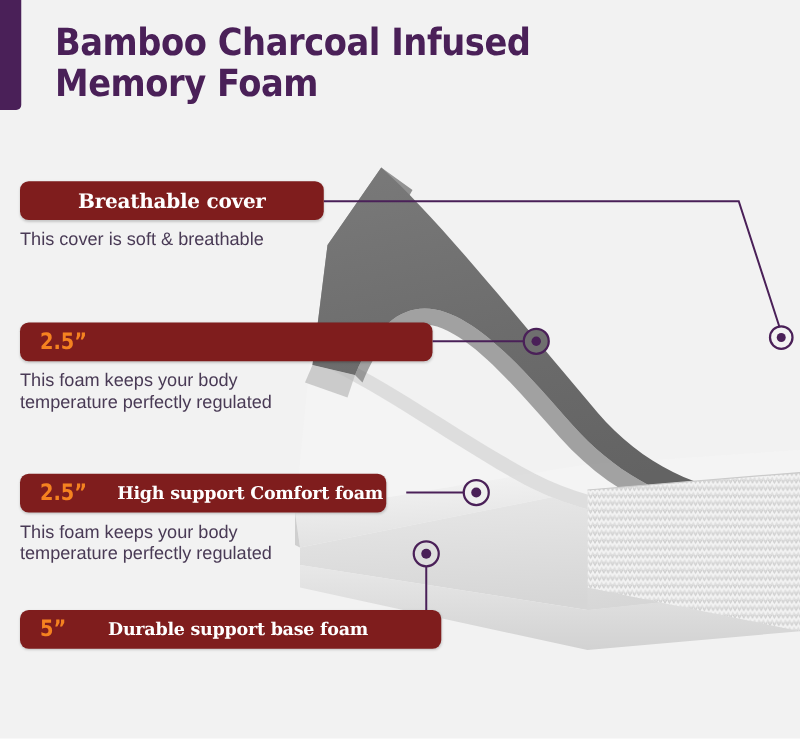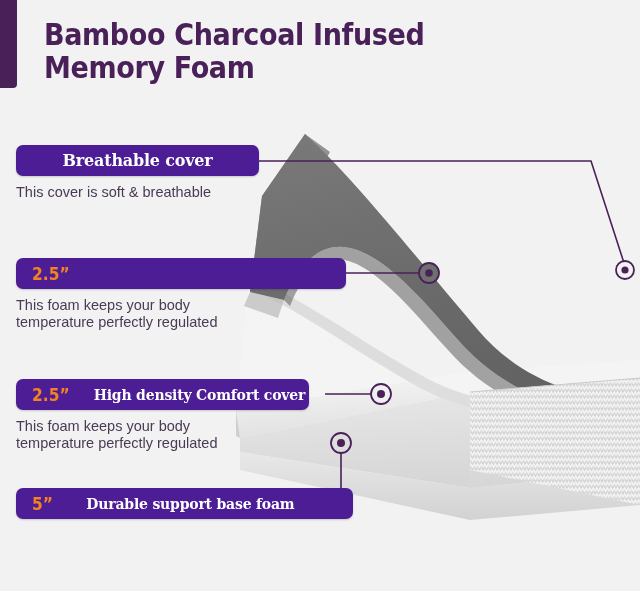--- a/index.html
+++ b/index.html
@@ -53,21 +53,21 @@
   }
 
   
   .callout {
     position: absolute;
   }
   .callout-badge {
     position: relative;
     display: inline-flex;
     align-items: center;
-    background: #4c1d95;
+    background: #7f1d1d;
     border-radius: 7px;
     height: 31px;
     padding: 0 16px;
     box-sizing: border-box;
     white-space: nowrap;
     box-shadow: 0 1px 2px rgba(0,0,0,0.18);
     text-align: center;
   }
   .callout-measure {
     color: #f58220;
@@ -274,21 +274,21 @@
     <div class="callout-badge" style="width:330px;">
       <span class="callout-measure">2.5”</span>
     </div>
     <div class="callout-desc">This foam keeps your body
 temperature perfectly regulated</div>
   </div>
 
   <div class="callout" style="left:16px; top:379px;">
     <div class="callout-badge" style="width:293px;">
       <span class="callout-measure">2.5”</span>
-      <span class="callout-title" style="margin-left:14px;">High density Comfort cover</span>
+      <span class="callout-title" style="margin-left:14px;">High support Comfort foam</span>
     </div>
     <div class="callout-desc">This foam keeps your body
 temperature perfectly regulated</div>
   </div>
 
   <div class="callout" style="left:16px; top:488px;">
     <div class="callout-badge" style="width:337px;">
       <span class="callout-measure">5”</span>
       <span class="callout-title" style="margin-left:26px;">Durable support base foam</span>
     </div>

